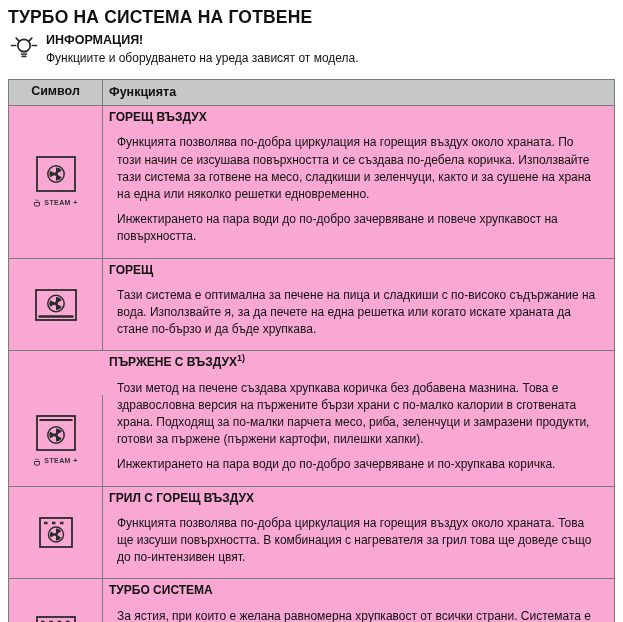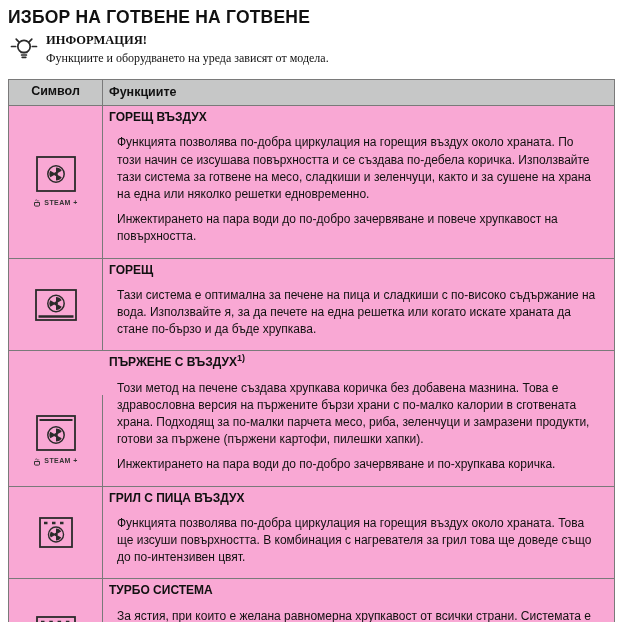--- a/index.html
+++ b/index.html
@@ -2,21 +2,21 @@
 <html><head>
 <meta charset="utf-8">
 <style>
   * { box-sizing: border-box; }
   html,body { margin:0; padding:0; background:#ffffff; }
   body { font-family:"Liberation Sans", sans-serif; color:#111; }
   .page { width:623px; height:622px; padding:7px 8px 0 8px; overflow:hidden; background:#fff; }
 
   h1.title { font-size:17.5px; line-height:20px; margin:0 0 5px 0; font-weight:bold; letter-spacing:.2px; }
 
-  .info { display:flex; align-items:flex-end; gap:6px; margin:0 0 13px 0;font-family:Liberation Serif, serif; }
+  .info { display:flex; align-items:center; gap:6px; margin:0 0 13px 0; }
   .bulb { flex:0 0 32px; }
   .bulb svg { display:block; }
   .info-body { padding-top:1px; }
   .info-head { font-weight:bold; font-size:12.5px; line-height:15px; }
   .info-text { font-size:12px; line-height:15px; margin-top:3px; }
 
   .tbl { width:607px; border:1px solid #7a7a7a; }
   .tr { display:flex; border-top:1px solid #7a7a7a; background:#f9a8d4; }
   .tr.head { border-top:none; background:#c6c7c7; }
   .tr.head .td { font-weight:bold; font-size:12.5px; padding-top:4px; padding-bottom:4px; min-height:22px; }
@@ -49,21 +49,21 @@
     </g>
     <g id="steamMini">
       <path d="M1.5 5.5 h5 v2.6 a1 1 0 0 1 -1 1 h-3 a1 1 0 0 1 -1 -1 Z" fill="none" stroke="#333" stroke-width="1"></path>
       <path d="M2.5 3.5 q0.8 -1.6 1.6 0 q0.8 1.6 1.6 0" fill="none" stroke="#333" stroke-width="0.9"></path>
     </g>
   </defs>
 </svg>
 
 <div class="page">
 
-  <h1 class="title">ИЗБОР НА ГОТВЕНЕ НА ГОТВЕНЕ</h1>
+  <h1 class="title">ТУРБО НА СИСТЕМА НА ГОТВЕНЕ</h1>
 
   <div class="info">
     <span class="bulb">
       <svg width="32" height="32" viewBox="0 0 32 32">
         <g stroke="#2b2b2b" stroke-width="1.7" fill="none" stroke-linecap="round">
           <circle cx="16" cy="12.5" r="6.2"></circle>
           <path d="M13.2 18.5 h5.6 M13.6 21 h4.8 M14.2 23.3 h3.6"></path>
           <path d="M3.5 12.5 h4.2 M24.3 12.5 h4.2"></path>
           <path d="M8.2 5.2 l2.6 2.6 M23.8 5.2 l-2.6 2.6"></path>
         </g>
@@ -72,21 +72,21 @@
     <div class="info-body">
       <div class="info-head">ИНФОРМАЦИЯ!</div>
       <div class="info-text">Функциите и оборудването на уреда зависят от модела.</div>
     </div>
   </div>
 
   <div class="tbl">
 
     <div class="tr head">
       <div class="td sym">Символ</div>
-      <div class="td use">Функциите</div>
+      <div class="td use">Функцията</div>
     </div>
 
     <div class="tr r1">
       <div class="td sym">
         <span class="ovenicon">
           <svg width="40" height="36" viewBox="0 0 40 36">
             <rect x="1" y="1" width="38" height="34" fill="none" stroke="#2b2b2b" stroke-width="1.8"></rect>
             <use href="#fanSym" transform="translate(20,18)"></use>
           </svg>
         </span>
@@ -147,21 +147,21 @@
       <div class="td sym">
         <span class="ovenicon">
           <svg width="34" height="31" viewBox="0 0 34 31">
             <rect x="1" y="1" width="32" height="29" fill="none" stroke="#2b2b2b" stroke-width="1.8"></rect>
             <line x1="5" y1="6" x2="29" y2="6" stroke="#2b2b2b" stroke-width="2.4" stroke-dasharray="3.5 4.5"></line>
             <use href="#fanSym" transform="translate(17,17.5) scale(0.92)"></use>
           </svg>
         </span>
       </div>
       <div class="td use">
-        <div class="fn-title"><span>ГРИЛ С ПИЦА ВЪЗДУХ</span><sup></sup></div>
+        <div class="fn-title"><span>ГРИЛ С ГОРЕЩ ВЪЗДУХ</span><sup></sup></div>
         <p>Функцията позволява по-добра циркулация на горещия въздух около храната. Това ще изсуши повърхността. В комбинация с нагревателя за грил това ще доведе също до по-интензивен цвят.</p>
       </div>
     </div>
 
     <div class="tr r5">
       <div class="td sym">
         <span class="ovenicon">
           <svg width="40" height="35" viewBox="0 0 40 35">
             <rect x="1" y="1" width="38" height="33" fill="none" stroke="#2b2b2b" stroke-width="1.8"></rect>
             <line x1="5" y1="6" x2="35" y2="6" stroke="#2b2b2b" stroke-width="2.4" stroke-dasharray="3.5 4.8"></line>

